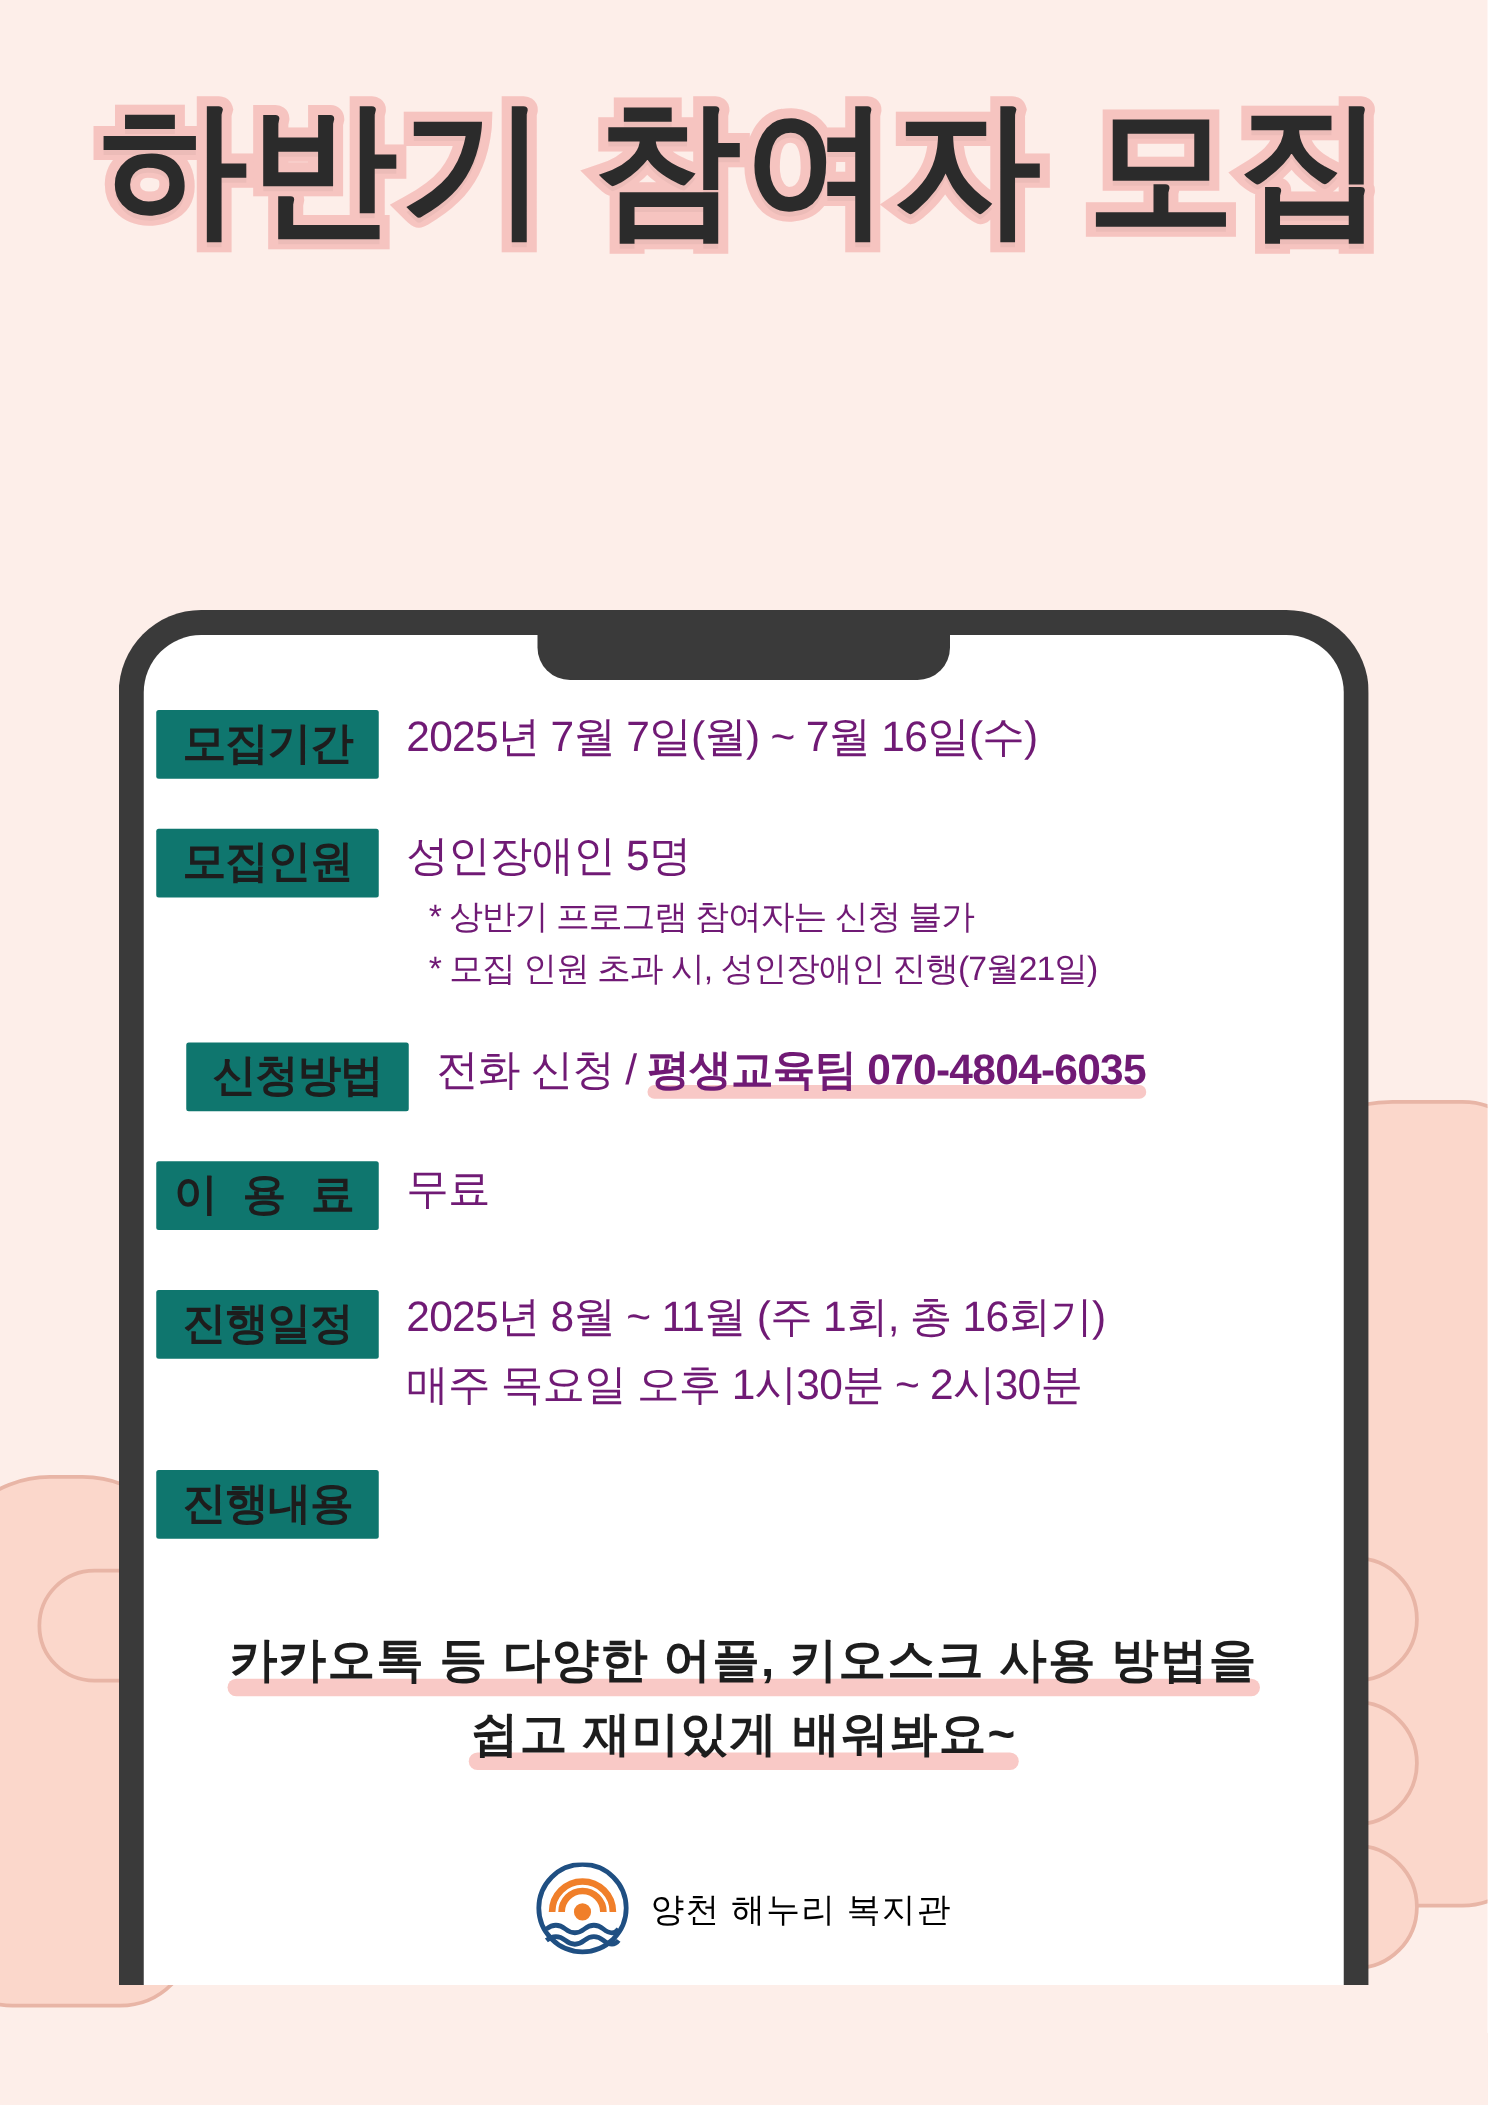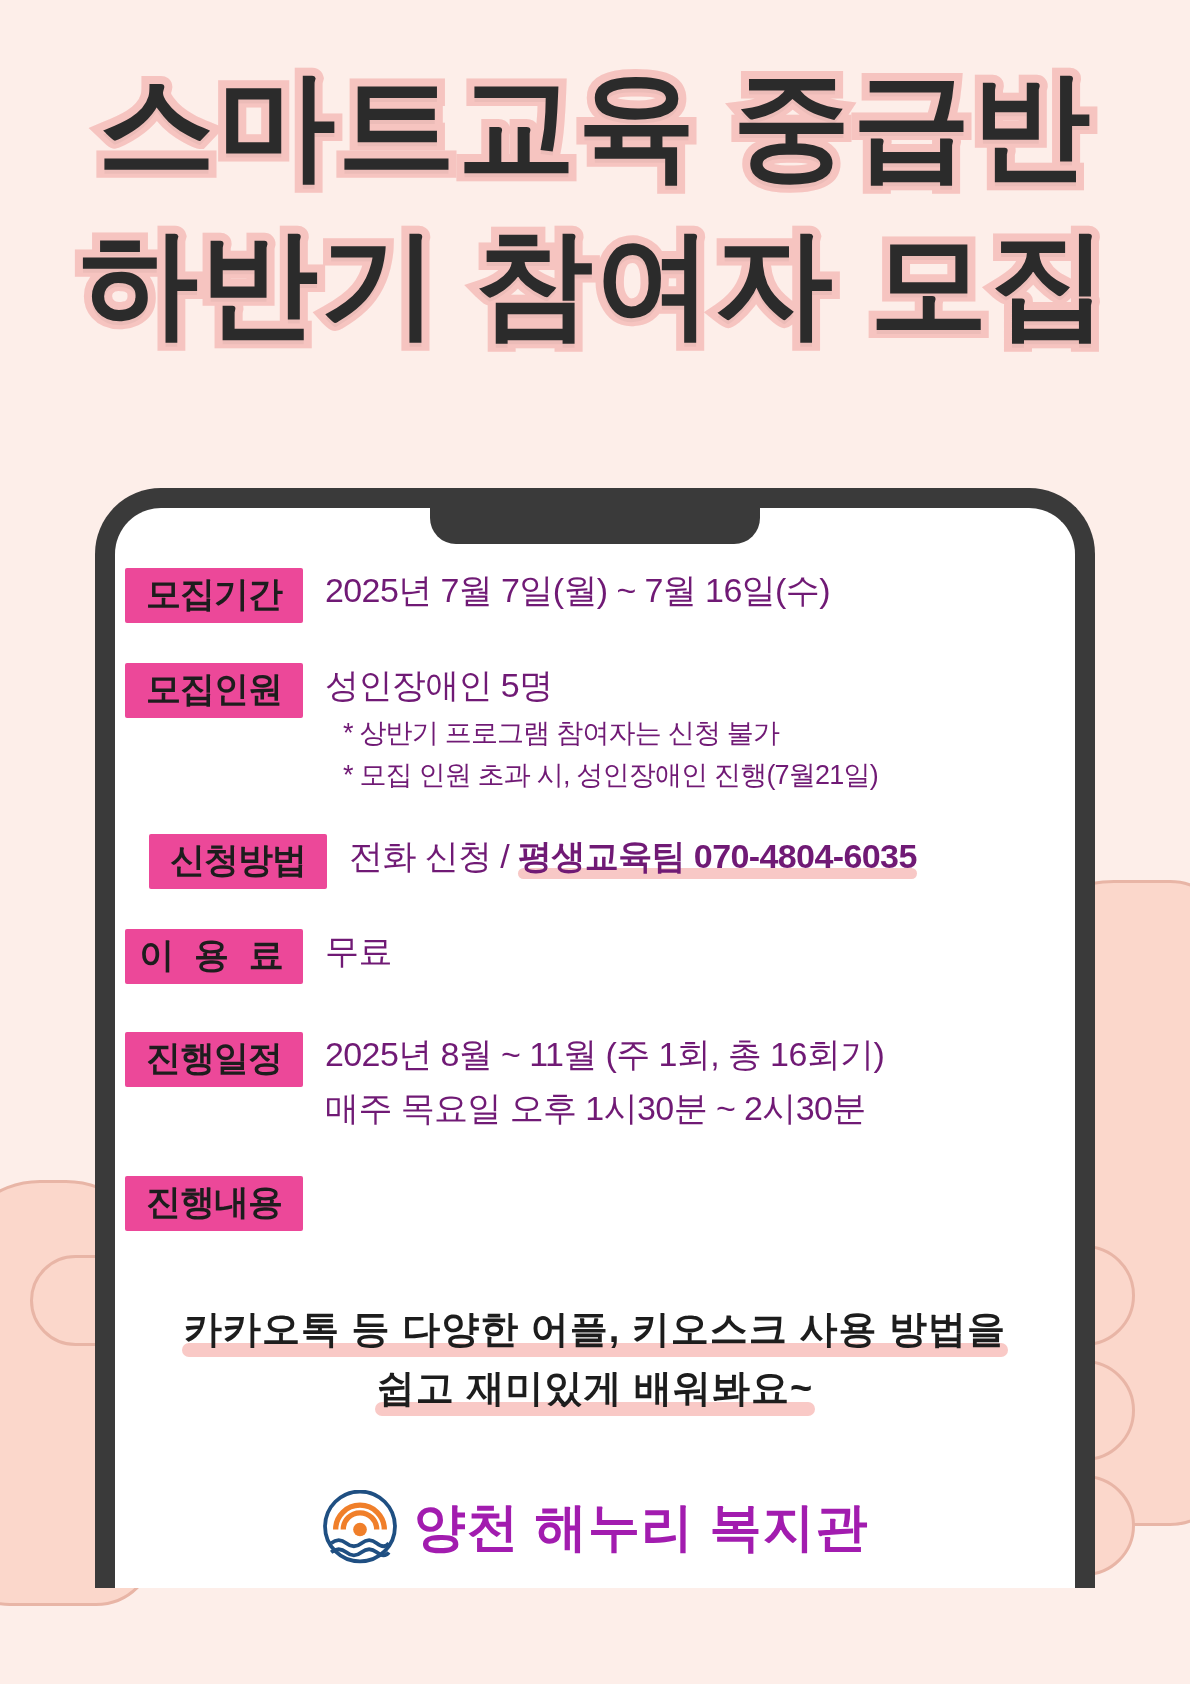--- a/index.html
+++ b/index.html
@@ -111,21 +111,21 @@
     display: flex;
     align-items: flex-start;
     margin-bottom: 30px;
   }
   .label {
     flex: 0 0 auto;
     width: 178px;
     font-weight: bold;
     font-size: 35px;
     color: #1d1d1d;
-    background: #ec4899;
+    background: #0f766e;
     padding: 3px 4px 5px 4px;
     text-align: center;
     letter-spacing: -1px;
     box-sizing: border-box;
     border-radius: 2px;
   }
   .label.wide-space {
     letter-spacing: 5px;
   }
   .value {
@@ -214,38 +214,37 @@
     align-items: center;
     z-index: 8;
   }
   .logo-mark {
     width: 76px;
     height: 76px;
     margin-right: 16px;
     flex: 0 0 auto;
   }
   .logo-text {
-    font-size: 52px;
-    font-weight: bold;
-    color: #a21caf;
+    font-size: 27px;
+    font-weight: normal;
+    color: #000000;
     letter-spacing: 1px;
   }
 </style>
 </head>
 <body>
 
 <div class="hand hand-right"></div>
 <div class="hand hand-left"></div>
 <div class="finger f1"></div>
 <div class="finger f2"></div>
 <div class="finger f3"></div>
 <div class="finger f4"></div>
 
 <div class="title-block">
-  <div class="title-line">스마트교육 중급반</div>
   <div class="title-line second">하반기 참여자 모집</div>
 </div>
 
 <div class="phone">
   <div class="notch"></div>
 </div>
 
 <div class="info">
 
   <div class="row r-period">

